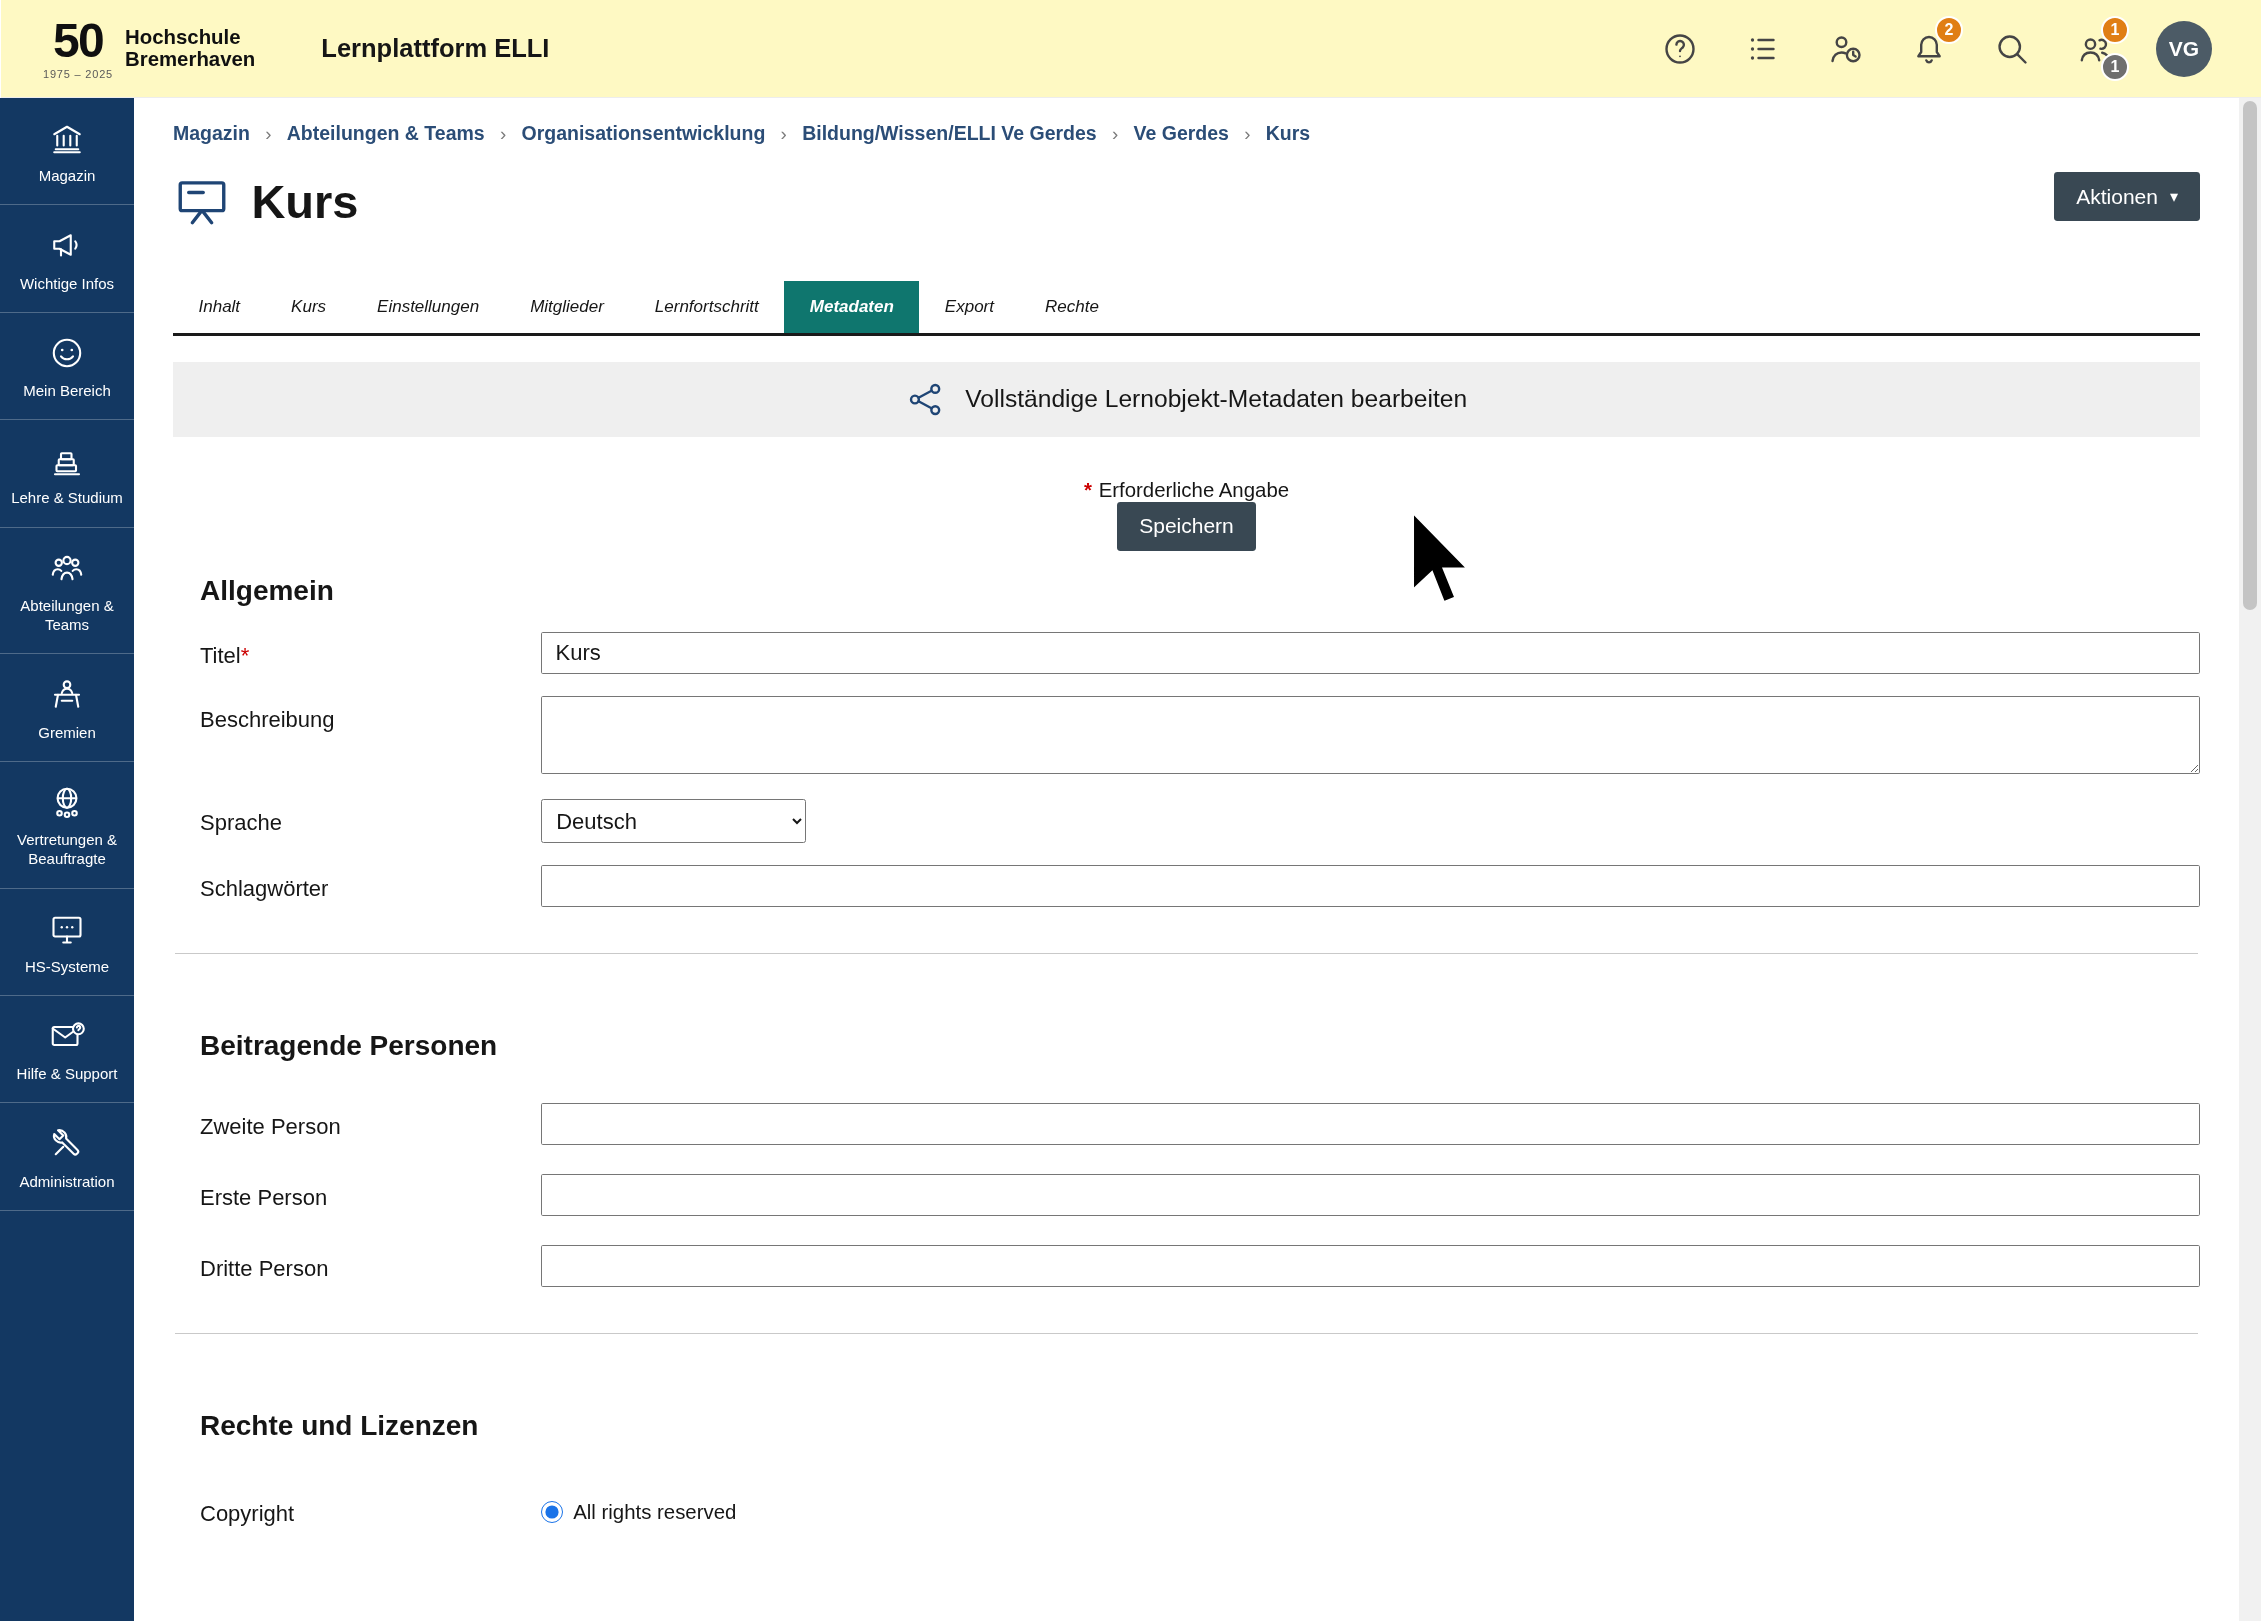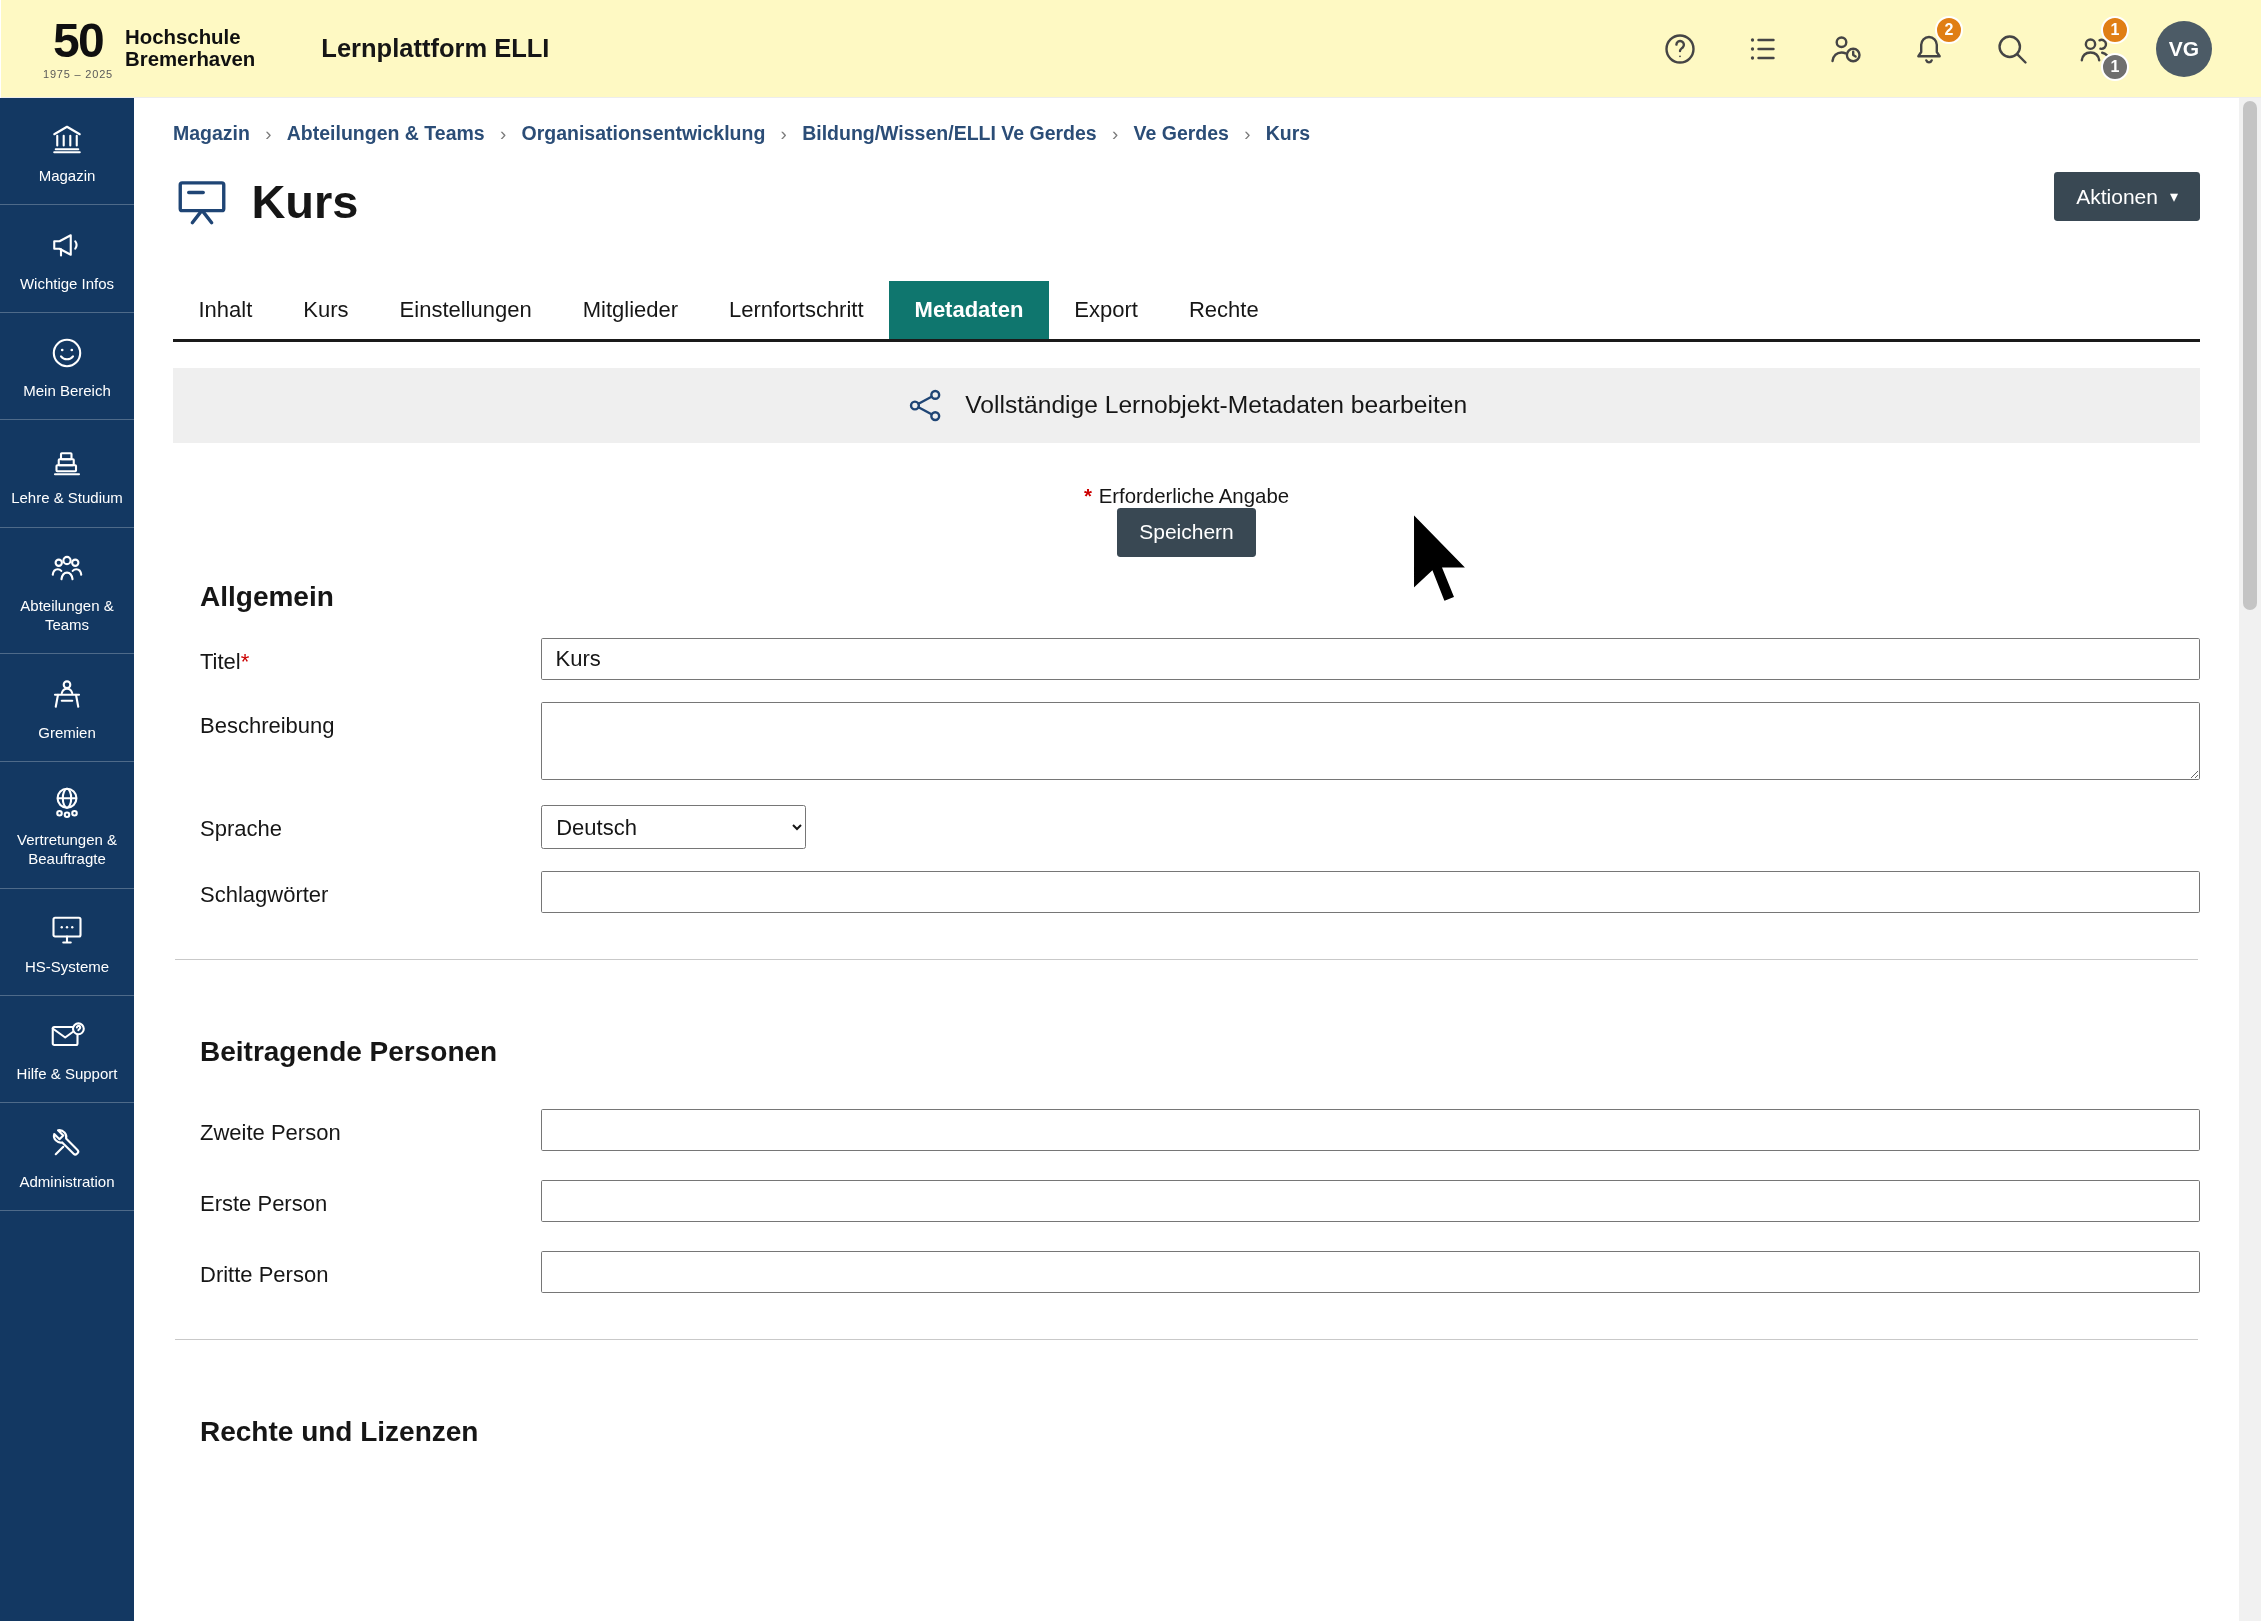--- a/index.html
+++ b/index.html
@@ -71,21 +71,21 @@
   h1.page-title { margin:0; font-size:47px; font-weight:600; color:#161616; }
 
   .btn {
     background:#394853; color:#fff; border:none; border-radius:3.4px; cursor:pointer;
     font-family:inherit; font-size:21px; padding:12.7px 22px;
     display:inline-flex; align-items:center; gap:12px;
   }
   .btn .caret { font-size:16px; }
 
   .tabs { margin-top:51px; display:flex; border-bottom:3.4px solid #1a1a1a; }
-  .tab { font-size:22px; color:#161616; padding:16px 25.5px; cursor:pointer; white-space:nowrap; }
+  .tab { font-size:17px; color:#161616; padding:16px 25.5px; cursor:pointer; white-space:nowrap;font-style:italic; }
   .tab.active { background:#0f766e; color:#fff; font-weight:600; }
 
   .subtabs { margin-top:22px; display:flex; gap:39px; padding-left:8.5px; font-size:19.5px; }
   .subtab { color:#2b4d77; cursor:pointer; text-decoration:none; }
   .subtab.active { text-decoration:underline; text-underline-offset:6px; }
 
   .banner {
     margin-top:25.5px; height:75px; background:#efefef;
     display:flex; align-items:center; justify-content:center; gap:20.4px;
     font-size:24.6px; color:#161616;
@@ -413,20 +413,29 @@
         <input class="text" type="text" style="">
       </div>
     </div>
   </div>
 
   <hr class="divider">
 
   <div class="section section-rechte">
     <h2 class="section-heading">Rechte und Lizenzen</h2>
 
+    <div class="frow">
+      <div class="flabel">Copyright</div>
+      <div class="fcontrol">
+        <label class="radio-row">
+          <input type="radio" checked="" style="">
+          <span>All rights reserved</span>
+        </label>
+      </div>
+    </div>
   </div>
 
 </div>
 
 <div class="scrollbar">
   <div class="scroll-thumb"></div>
 </div>
 
 <svg class="cursor" width="78" height="115" viewBox="0 0 30 44">
   <path d="M2 1 L2 32 L9.5 25 L14 36.5 L19 34.5 L14.5 23.5 L24 23.5 Z" fill="#000" stroke="#fff" stroke-width="1.4"></path>

